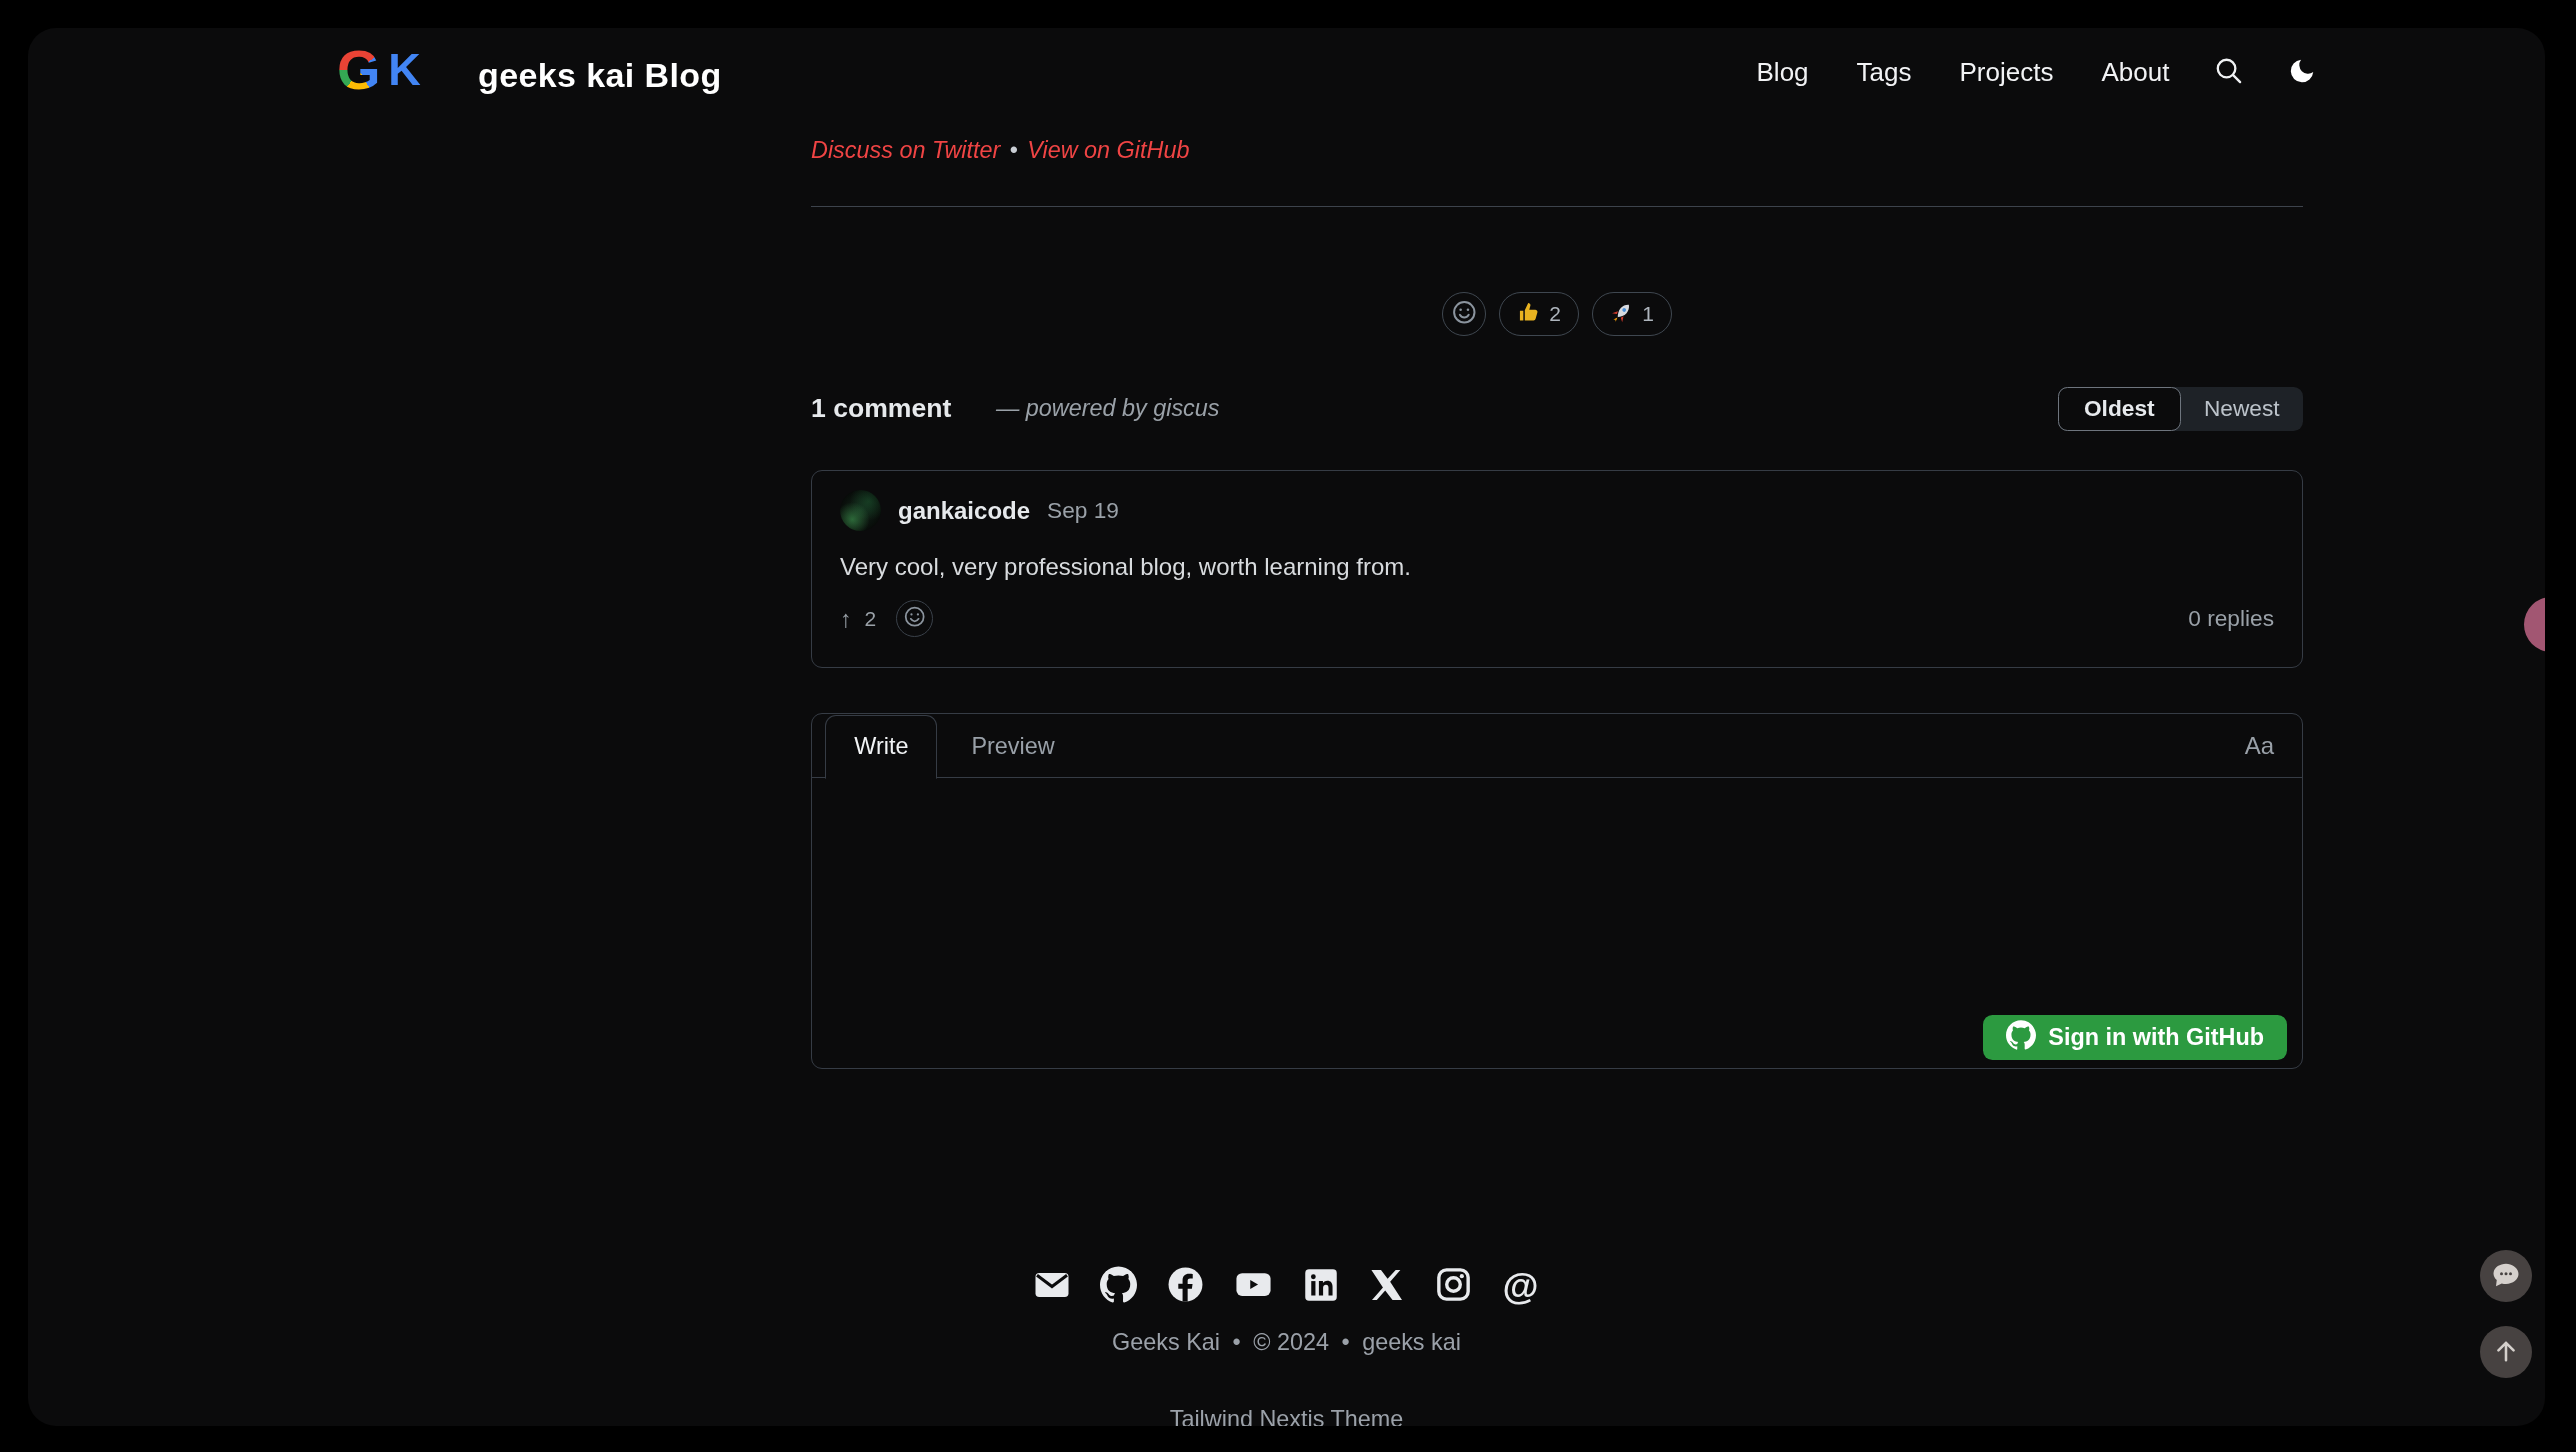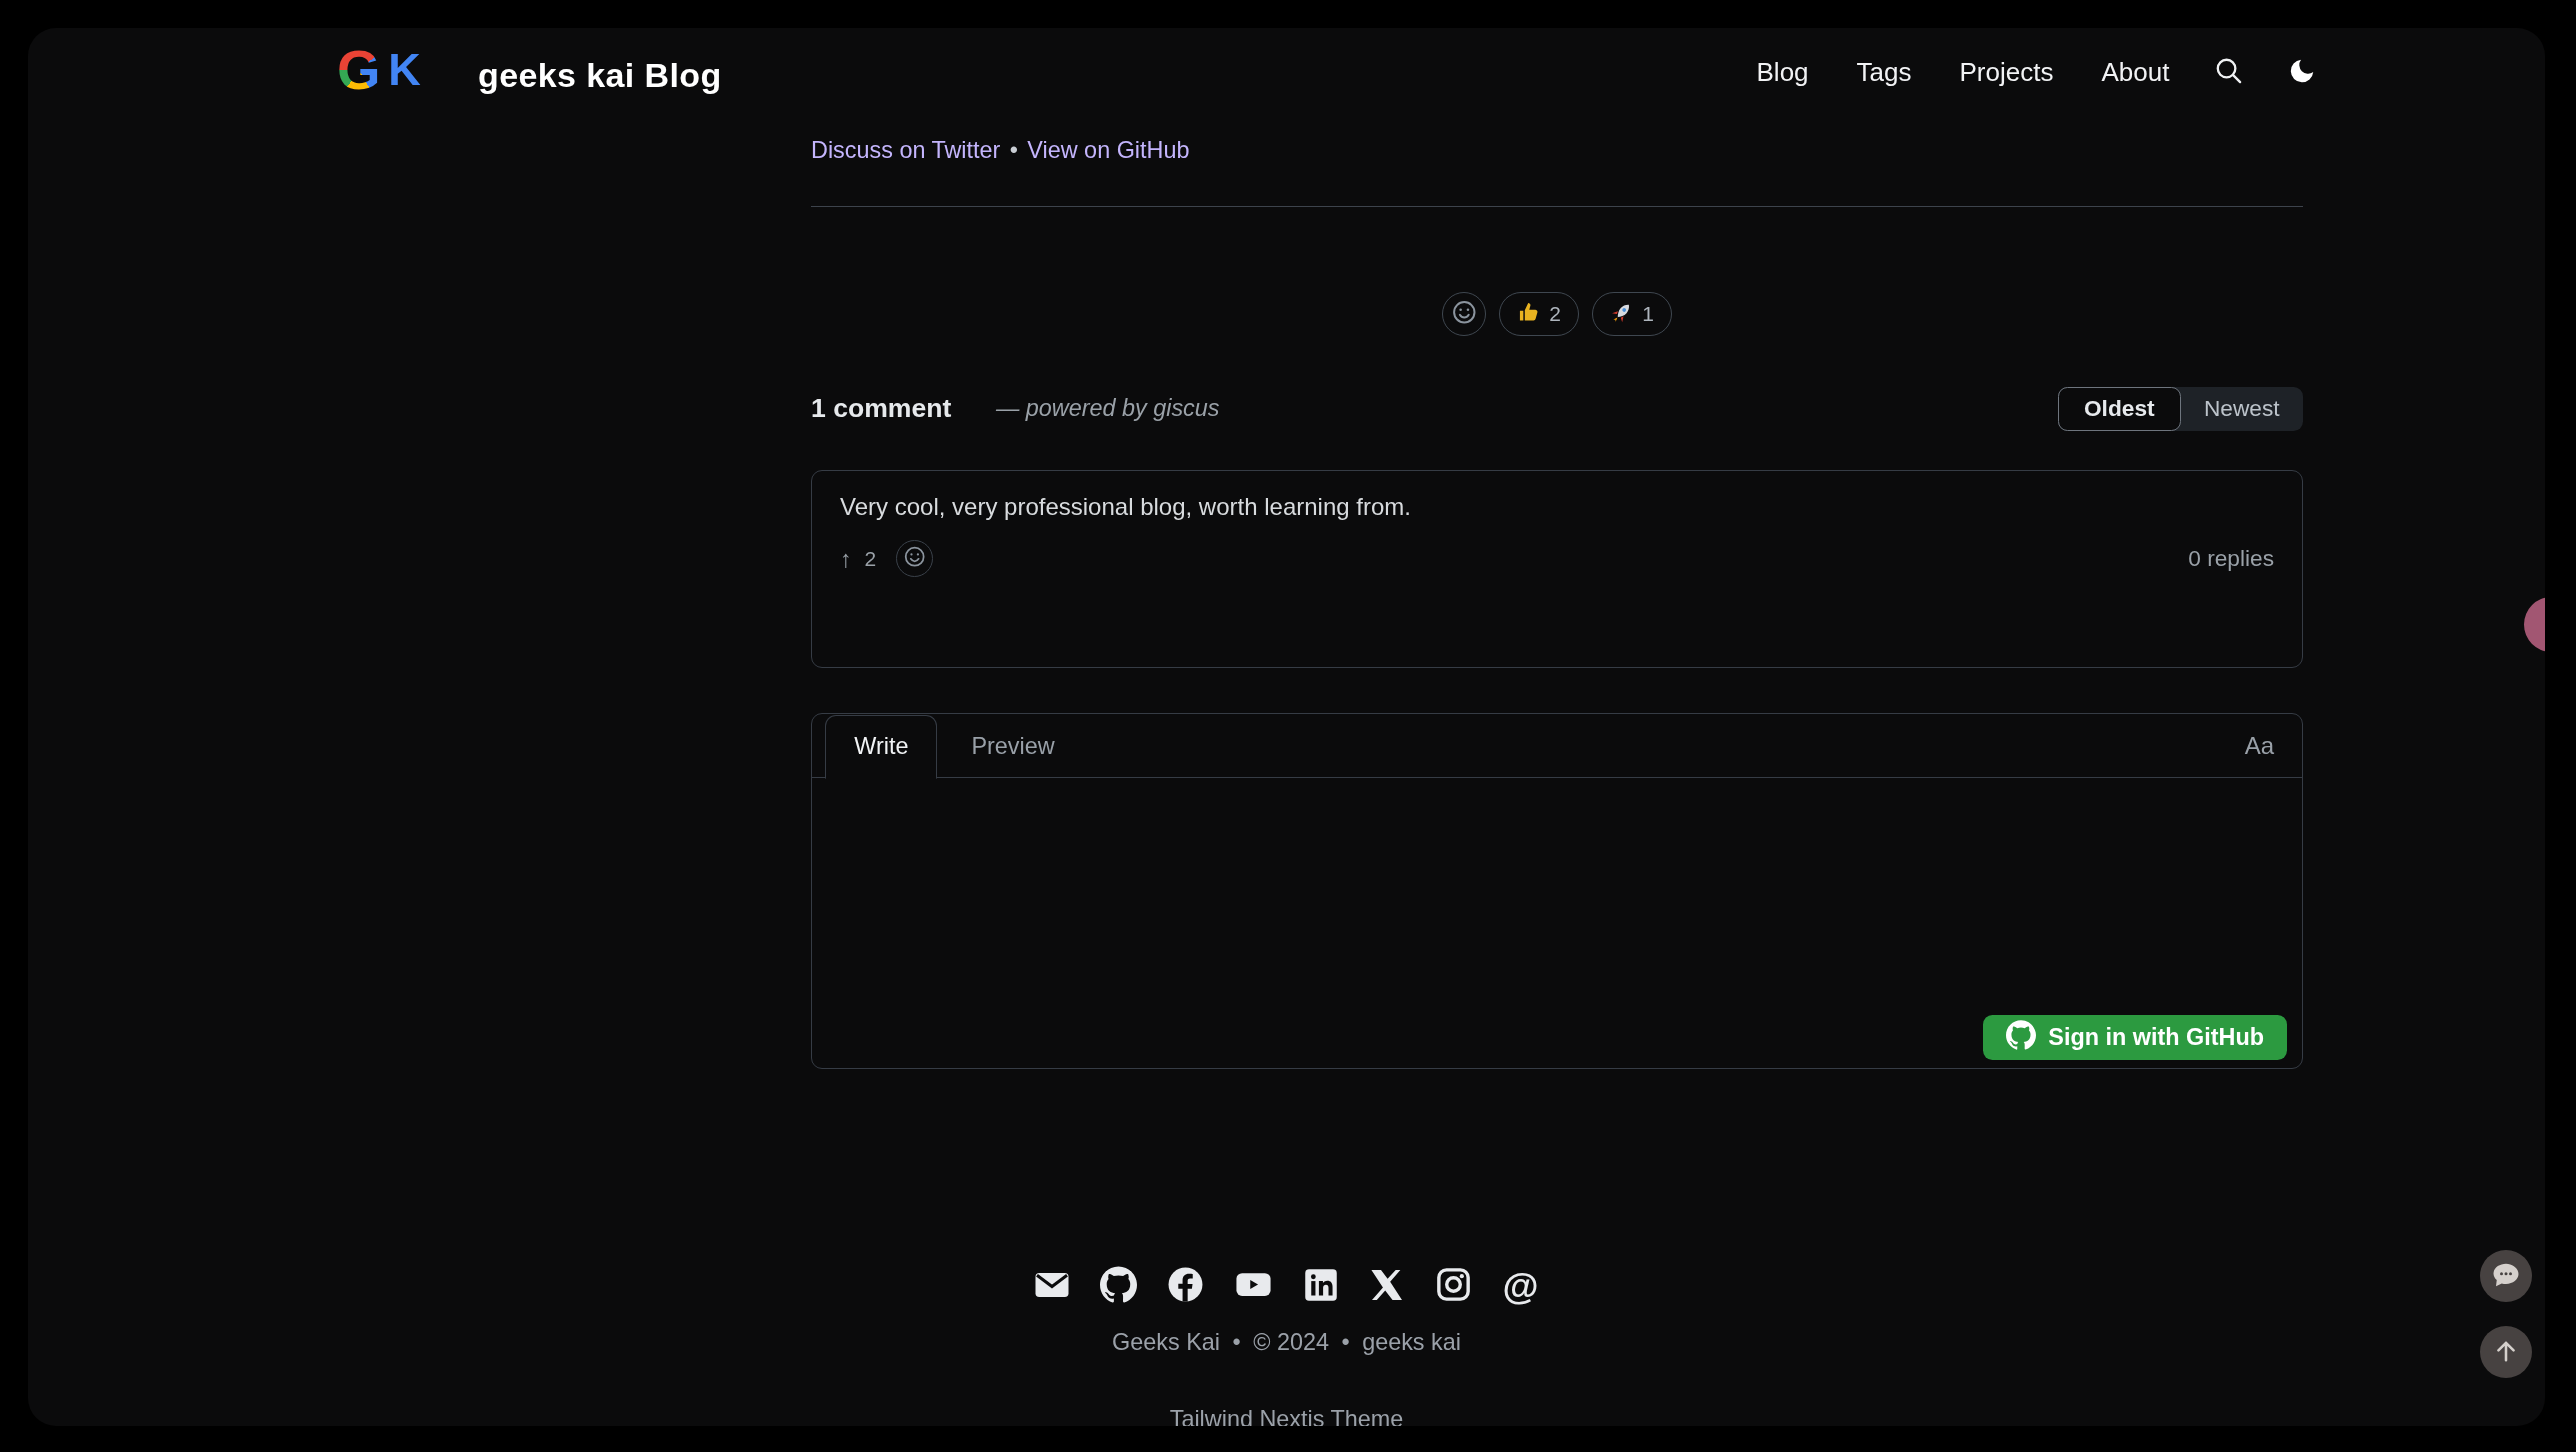--- a/index.html
+++ b/index.html
@@ -13,21 +13,21 @@
     -webkit-background-clip:text;background-clip:text;color:transparent;}
   .logo-k{font-size:45px;font-weight:800;color:#4285f4;margin-left:7.8px;line-height:56px;}
   .site-title{position:absolute;left:450px;top:28px;font-size:34px;font-weight:700;color:#ffffff;letter-spacing:0.4px;text-decoration:none;cursor:pointer;}
   .nav{position:absolute;right:228px;top:22px;height:44px;display:flex;align-items:center;gap:48px;}
   .nav a{color:#f2f3f5;font-size:26px;font-weight:500;text-decoration:none;cursor:pointer;}
   .icon-btn{background:none;border:none;padding:0;margin:0;cursor:pointer;display:grid;place-items:center;}
   .nav .icon-btn{margin-left:-4.7px;}
 
   
   .post-links{position:absolute;left:783px;top:109px;font-size:23.4px;color:#c9ced4;}
-  .post-links a{color:#c4b5fd;text-decoration:none;cursor:pointer;}
+  .post-links a{color:#ef4444;text-decoration:none;cursor:pointer;font-style:italic;}
   .post-links .dot{margin:0 9.4px;color:#c9ced4;}
   .divider{position:absolute;left:783px;top:178px;width:1492px;border-top:1.6px solid #3d434c;}
   .reactions-heading{position:absolute;left:783px;top:219px;width:1492px;margin:0;text-align:center;font-size:26.6px;font-weight:700;color:#d2d5d9;}
   .reactions-row{position:absolute;left:783px;top:264px;width:1492px;display:flex;justify-content:center;align-items:center;gap:12.5px;}
   .react-circle{width:44px;height:44px;border-radius:50%;border:1.6px solid #3f4750;background:transparent;display:grid;place-items:center;box-sizing:border-box;cursor:pointer;}
   .react-pill{height:44px;border-radius:22px;border:1.6px solid #3f4750;background:transparent;display:flex;align-items:center;gap:9.4px;padding:0 17px;box-sizing:border-box;cursor:pointer;}
   .react-pill .cnt{font-size:21px;color:#aeb5bd;}
 
   
   .comments-header{position:absolute;left:783px;top:358px;width:1492px;height:45px;display:flex;align-items:center;gap:32px;}
@@ -159,20 +159,25 @@
   <div class="comments-header">
     <span class="comments-count">1 comment</span>
     <span class="powered-by">— powered by giscus</span>
     <div class="sort">
       <button class="sort-oldest">Oldest</button>
       <button class="sort-newest">Newest</button>
     </div>
   </div>
 
   <article class="comment-card">
+    <div class="c-header">
+      <span class="avatar"></span>
+      <a class="c-author">gankaicode</a>
+      <a class="c-date">Sep 19</a>
+    </div>
     <div class="c-body">Very cool, very professional blog, worth learning from.</div>
     <div class="c-footer">
       <button class="upvote"><span>↑</span></button>
       <span class="upvote-count">2</span>
       <button class="smiley-sm">
         <span>
           <svg width="23.4" height="23.4" viewBox="0 0 24 24" fill="none">
               <circle cx="12" cy="12" r="9.2" stroke="#8b949e" stroke-width="1.8"></circle>
               <circle cx="8.7" cy="9.7" r="1.15" fill="#8b949e"></circle>
               <circle cx="15.3" cy="9.7" r="1.15" fill="#8b949e"></circle>

